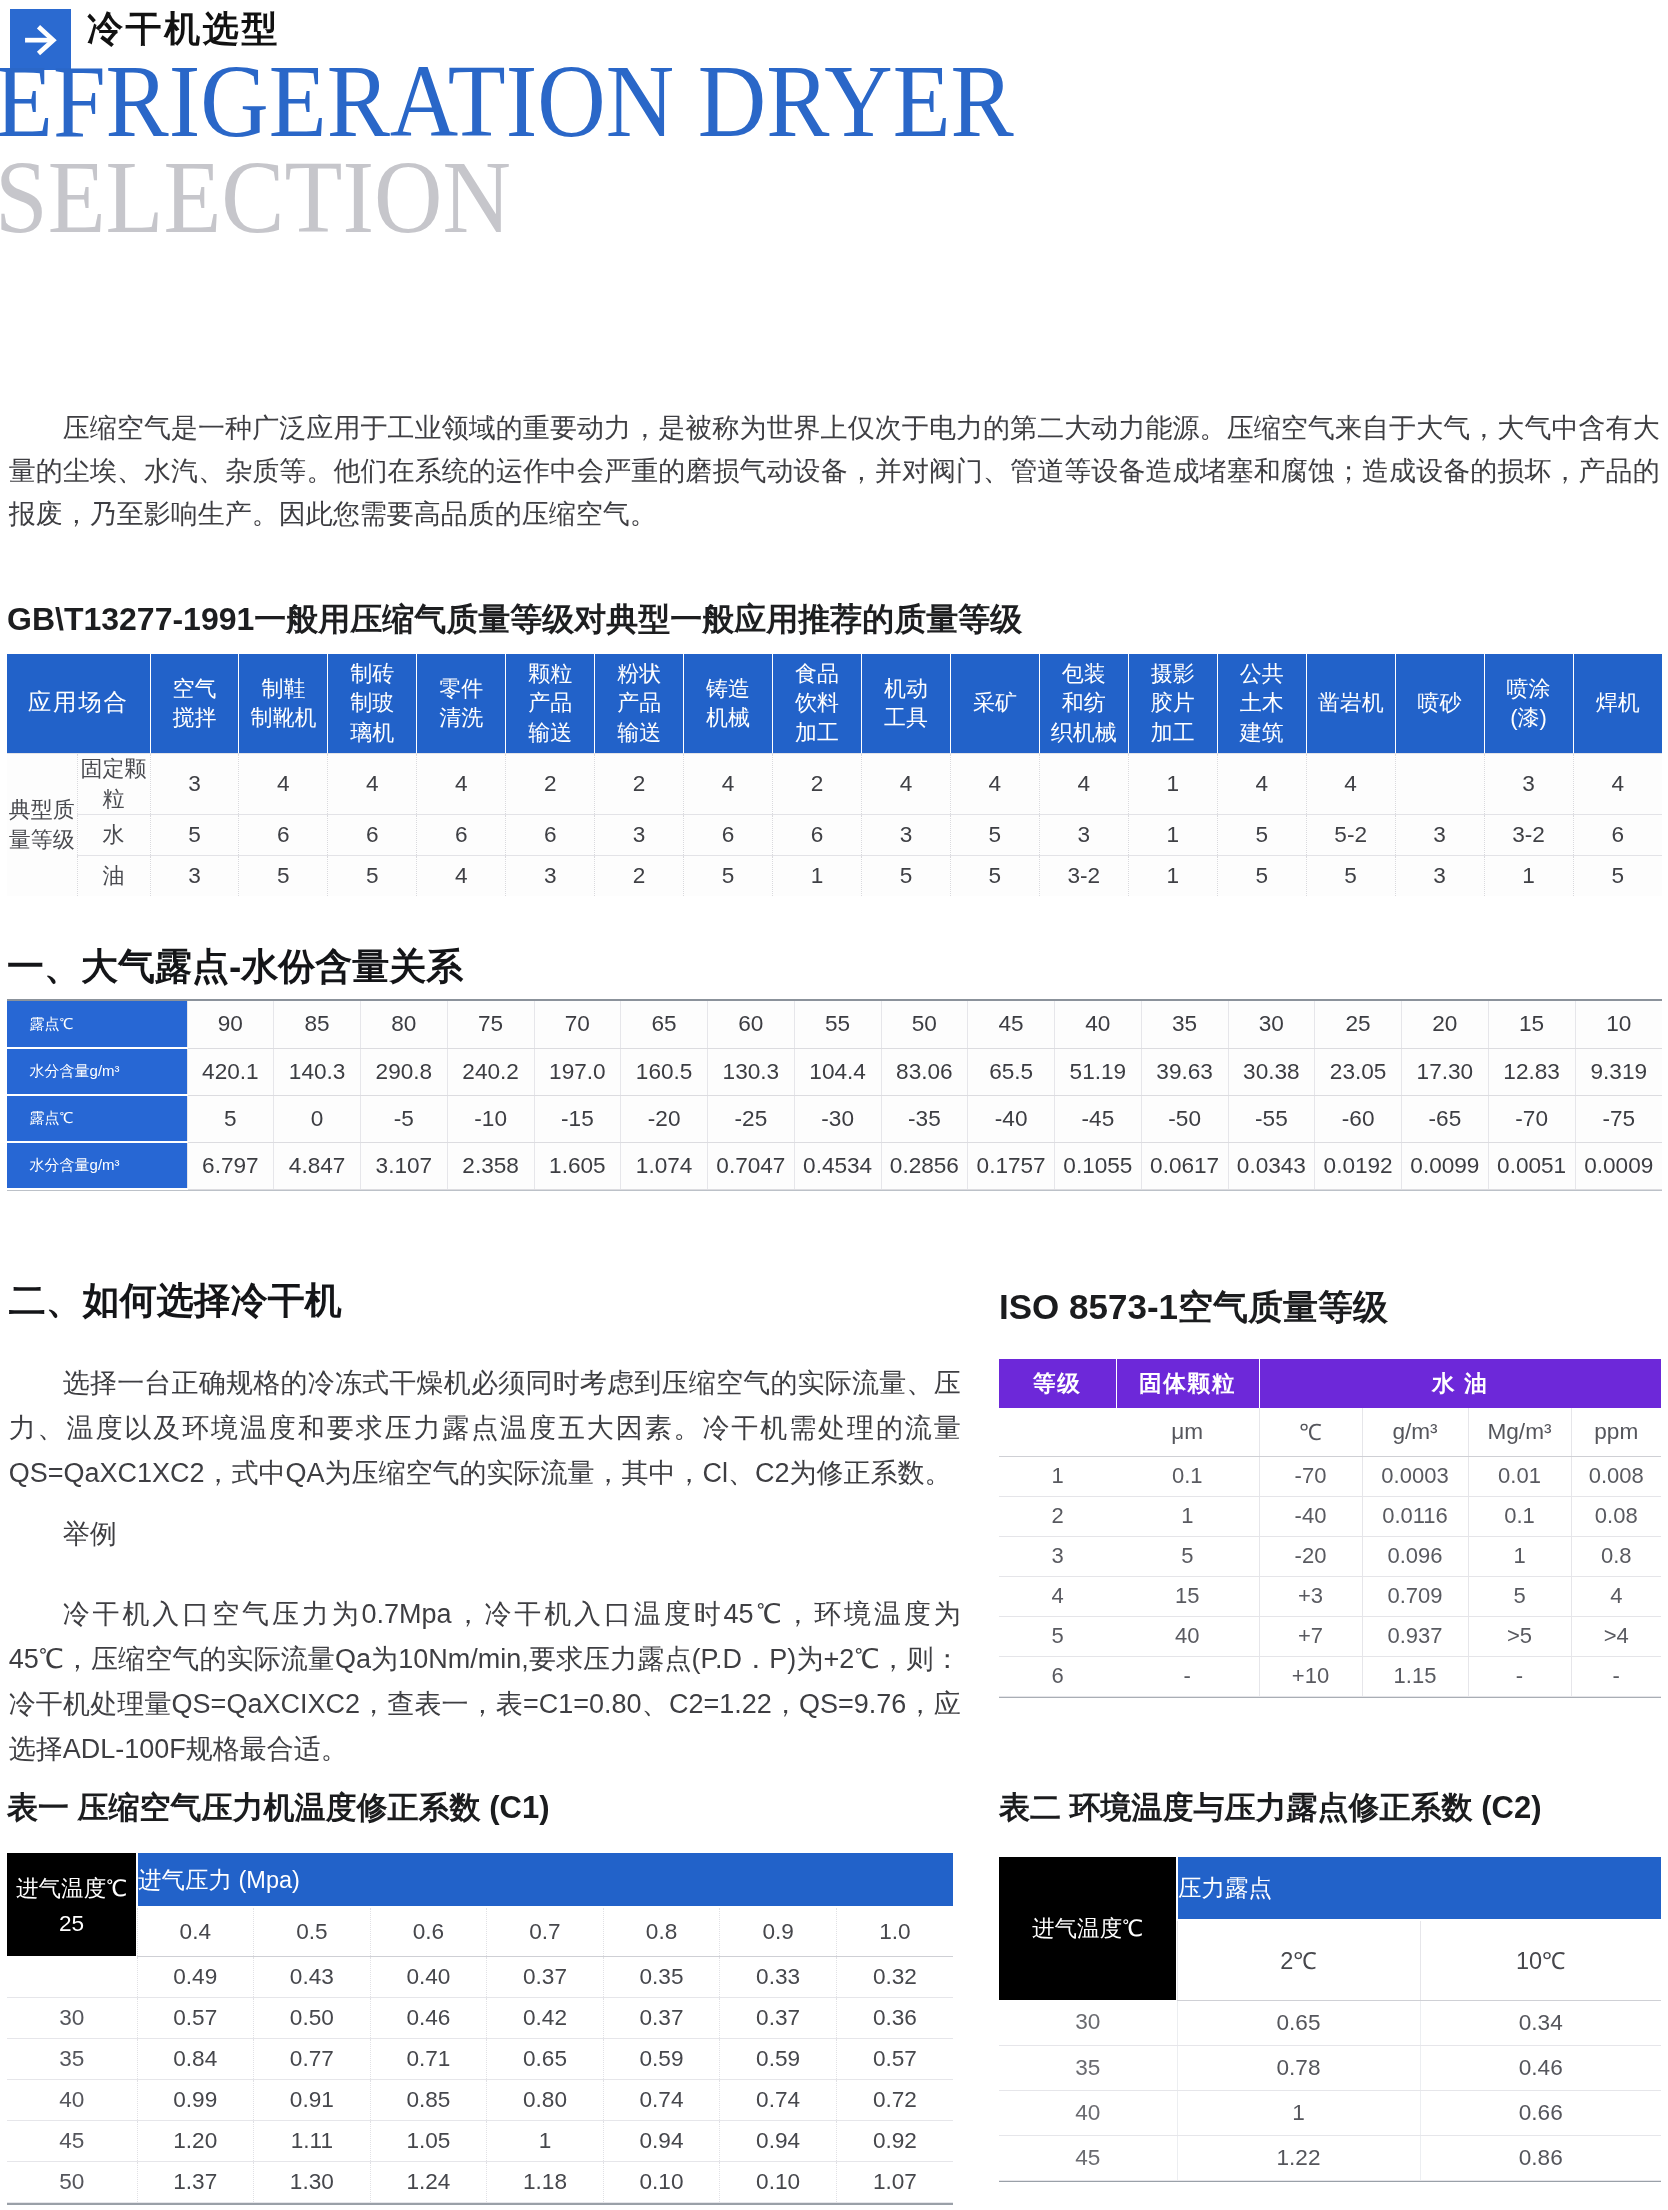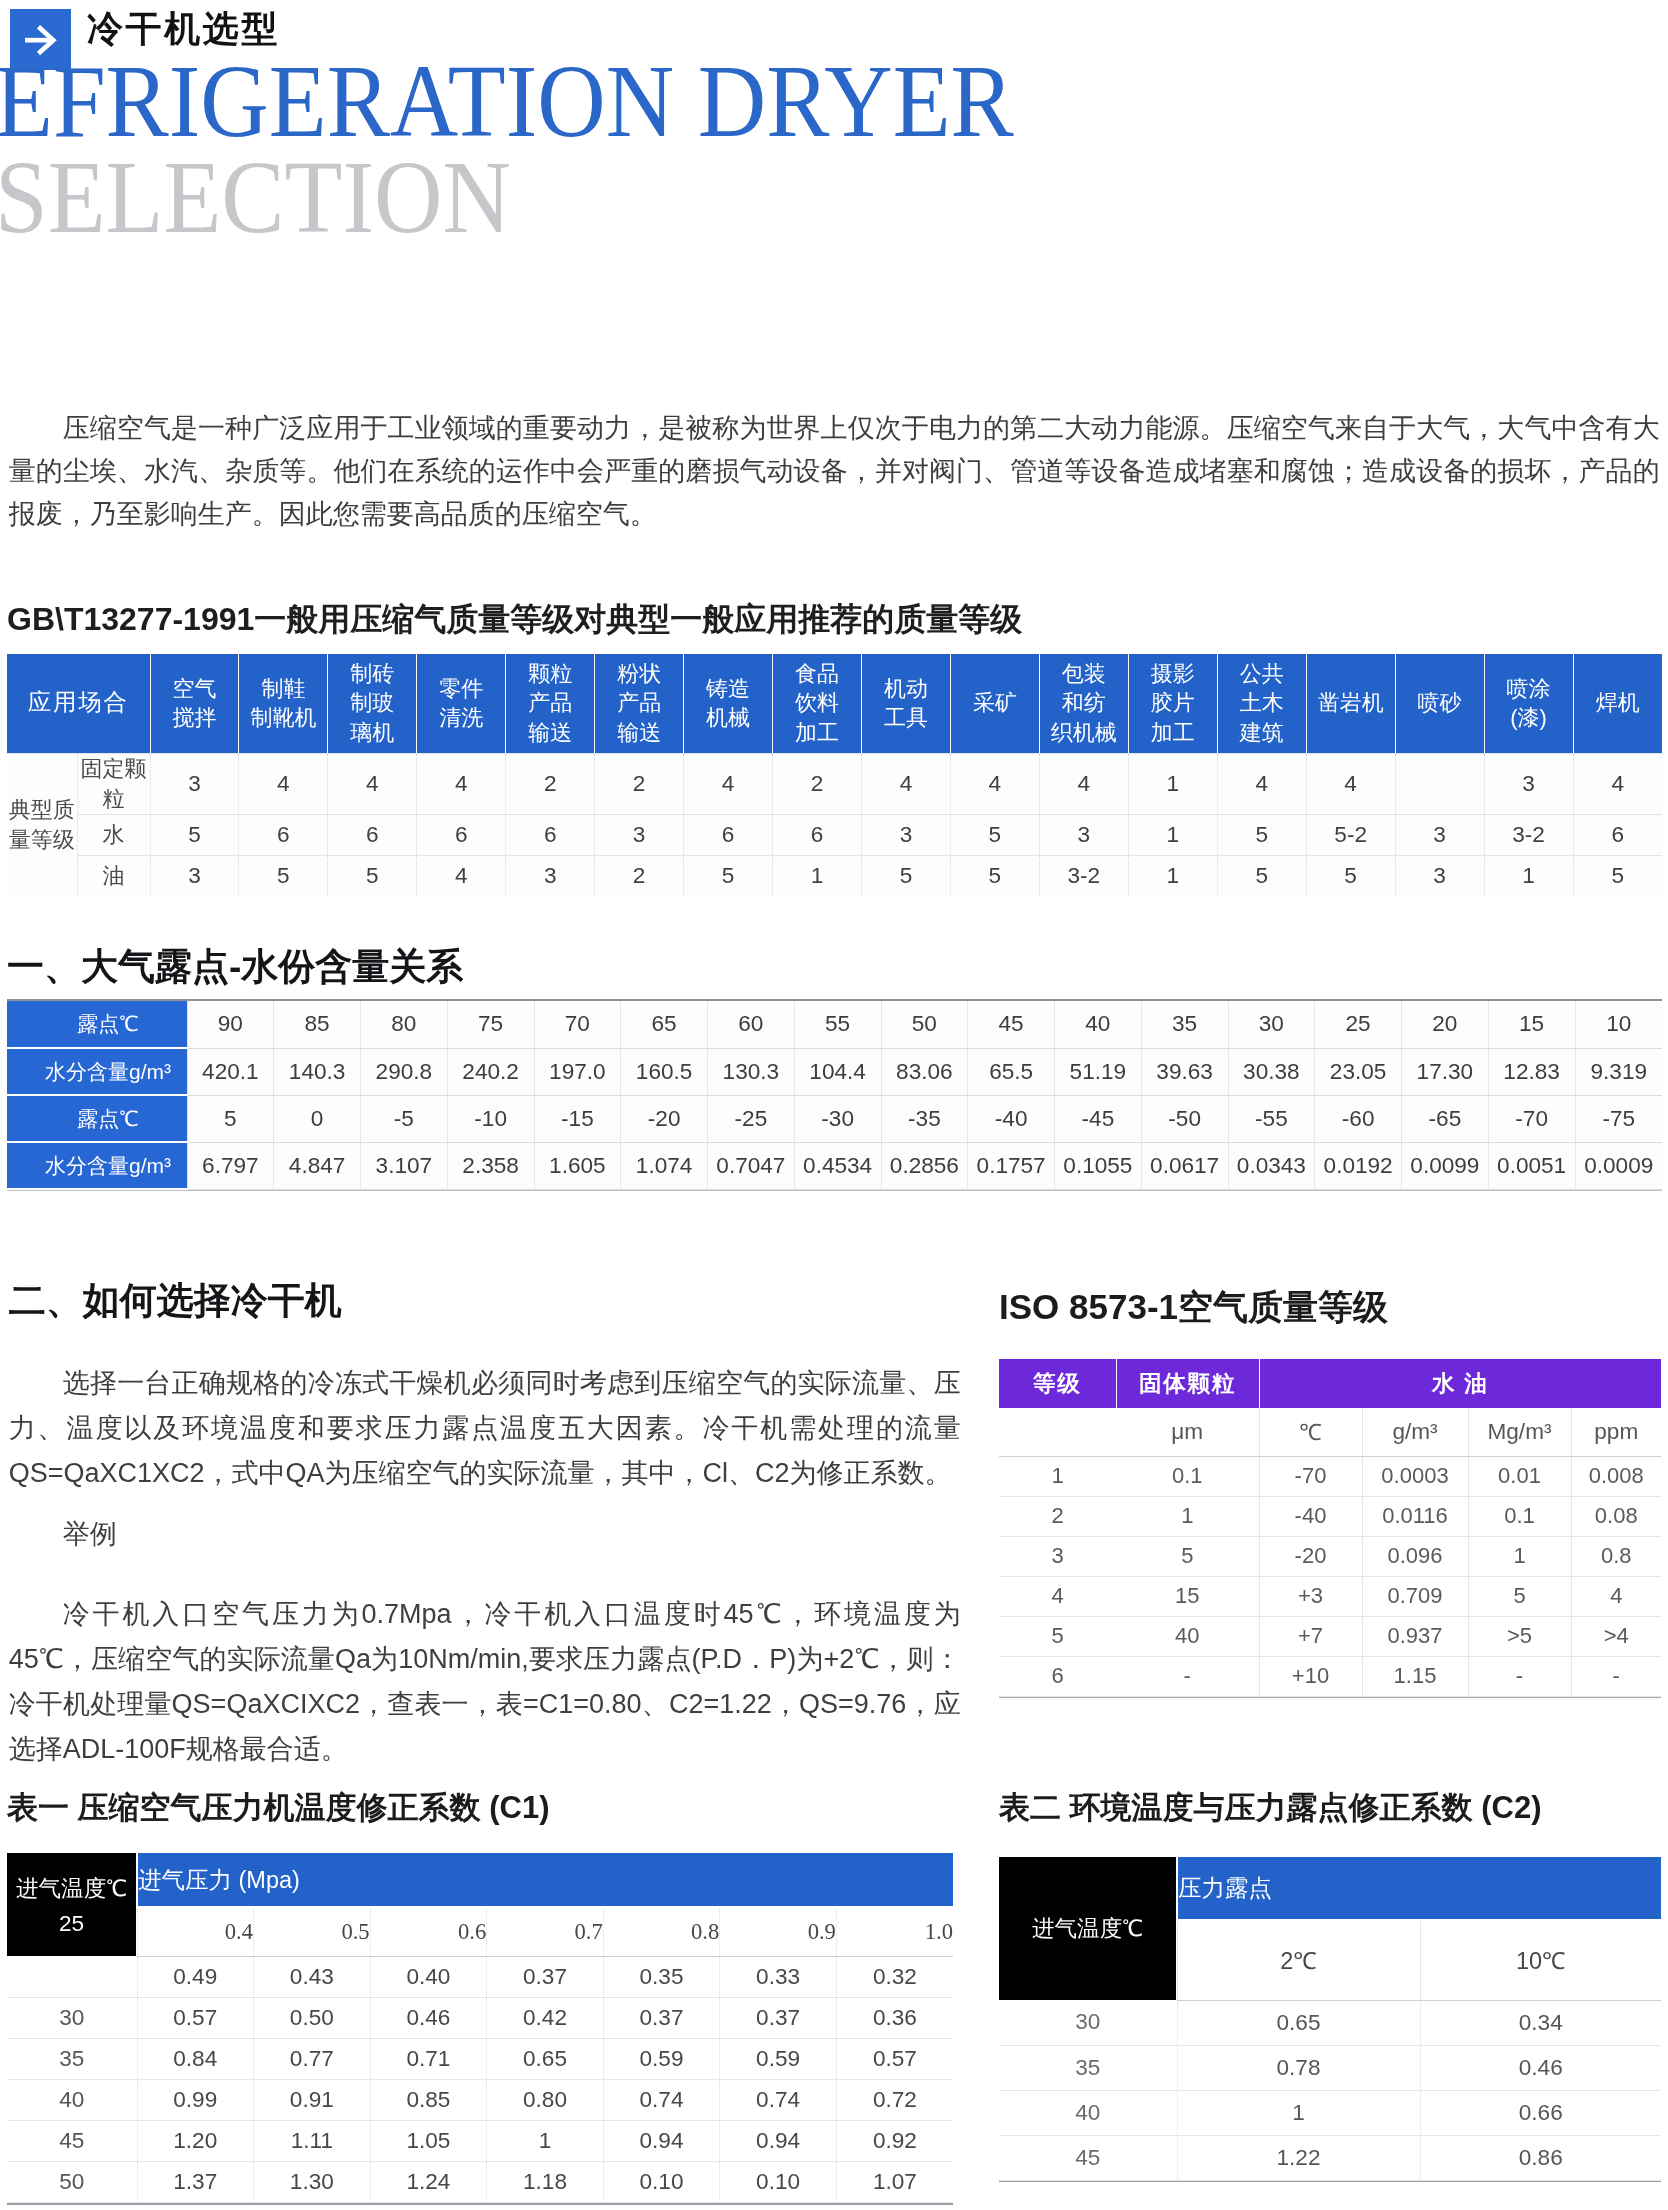--- a/index.html
+++ b/index.html
@@ -33,21 +33,21 @@
                text-align:center;white-space:pre-line;line-height:1.35;
                border-left:0.9px dashed rgba(255,255,255,.45);}
   .gb thead th.first{border-left:none;font-size:23.5px;letter-spacing:1.7px;}
   .gb tbody td{height:41px;text-align:center;font-size:22.6px;color:#3f4045;
                border-top:0.9px solid #e3e3e7;border-left:0.9px dotted #d9d9dd;background:#fdfdfd;}
   .gb tbody td.group{font-size:22px;color:#4a4b50;white-space:pre-line;line-height:1.35;border-left:none;}
   .gb tbody td.rowlab{font-size:22px;color:#4a4b50;}
 
   
   .dew-wrap{left:7px;top:999px;width:1655px;border-top:2.6px solid #8b929b;border-bottom:1.7px solid #bcc1c8;}
-  .dew th{background:#2767d4;color:#fff;font-size:21px;font-weight:500;text-align:center;
+  .dew th{background:#2767d4;color:#fff;font-size:15px;font-weight:500;text-align:left;
           padding-left:22.6px;height:47px;border-bottom:2.6px solid #fff;}
   .dew td{font-size:22.6px;color:#3c3d42;text-align:center;height:47px;
           border-bottom:0.9px solid #dcdce0;border-left:0.9px solid #e6e6ea;background:#fdfdfd;}
 
   
   .howto{left:8.7px;top:1276px;width:952px;}
   .howto p{font-size:27px;line-height:45px;color:#3e3e42;text-align:justify;text-indent:2em;margin-top:35px;}
   .howto .example-label{margin-top:15.6px;font-family:Liberation Serif, serif;}
 
   
@@ -65,22 +65,22 @@
   .t1-block{left:7px;top:1787px;width:946px;}
   .t2-block{left:999px;top:1787px;width:662px;}
   .t-title{font-size:31px;font-weight:600;color:#1b1c1e;}
   .t1-wrap{margin-top:24px;border-bottom:2.6px double #9aa0a8;}
   .t2-wrap{margin-top:28px;border-bottom:1.7px solid #9aa0a8;}
   .corner{background:#000000;color:#fff;text-align:center;font-weight:500;}
   .corner .cl{font-size:22.6px;}
   .corner .cv{font-size:22.6px;margin-top:7px;}
   .span-h{background:#2262c9;color:#fff;font-size:23.5px;font-weight:500;text-align:left;border-bottom:2.6px solid #fff;border-left:2.6px solid #fff;}
   .t1 .span-h{height:54px;}
-  .t1 tr.press td{height:49px;font-size:22.6px;color:#46474c;text-align:right;
-                  border-bottom:0.9px solid #cfd0d5;border-left:0.9px dotted #e1e1e5;font-family:Liberation Serif, serif;}
+  .t1 tr.press td{height:49px;font-size:22.6px;color:#46474c;text-align:center;
+                  border-bottom:0.9px solid #cfd0d5;border-left:0.9px dotted #e1e1e5;}
   .t1 tbody td{height:41px;font-size:22.6px;color:#46474c;text-align:center;
                border-bottom:0.9px solid #e6e6ea;border-left:0.9px dotted #e1e1e5;}
   .t1 tbody td.tlab{color:#55565c;border-left:none;}
   .t2 .span-h{height:63px;}
   .t2 tr.dp td{height:80px;font-size:23.5px;color:#46474c;text-align:center;
                border-bottom:0.9px solid #cfd0d5;border-left:0.9px solid #e6e6ea;}
   .t2 tbody td{height:45px;font-size:22.6px;color:#55565c;text-align:center;
                border-bottom:0.9px solid #e6e6ea;border-left:0.9px solid #eceef1;}
   .t2 tbody td.tlab{color:#6a6b70;border-left:none;}
 </style>

